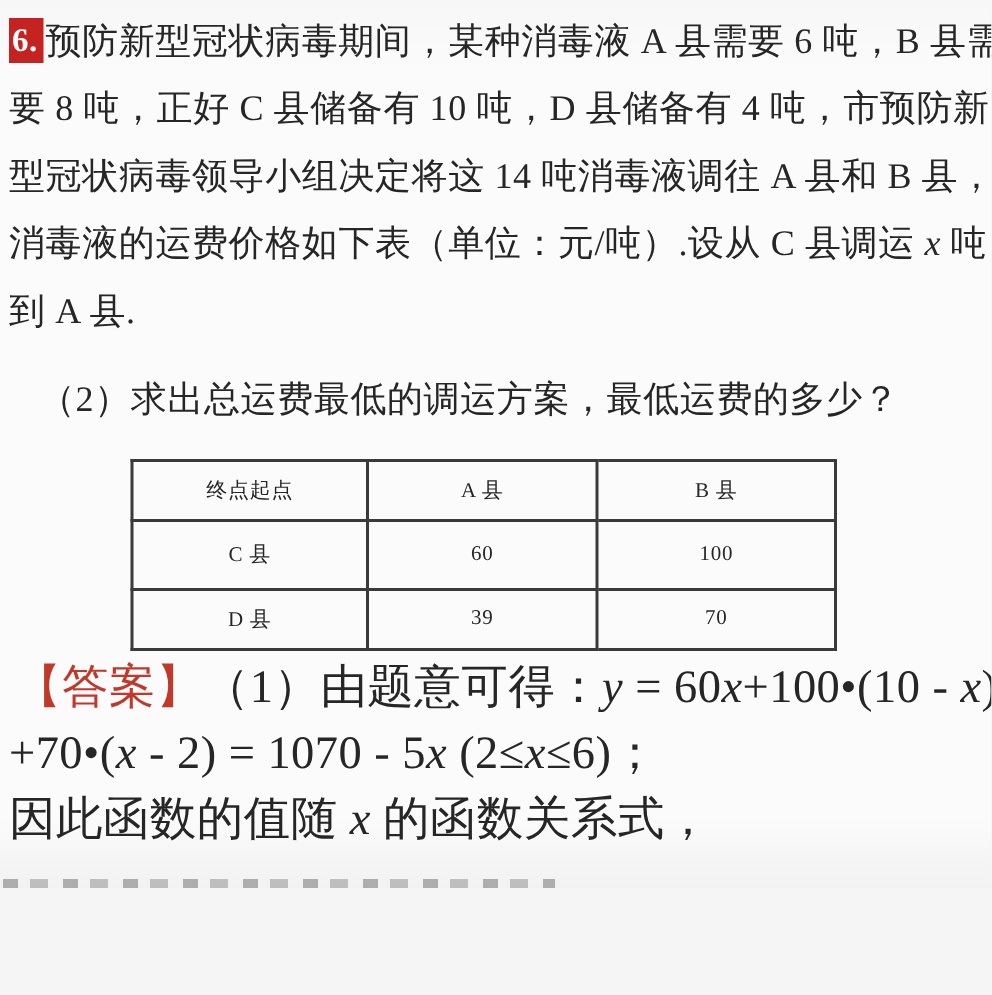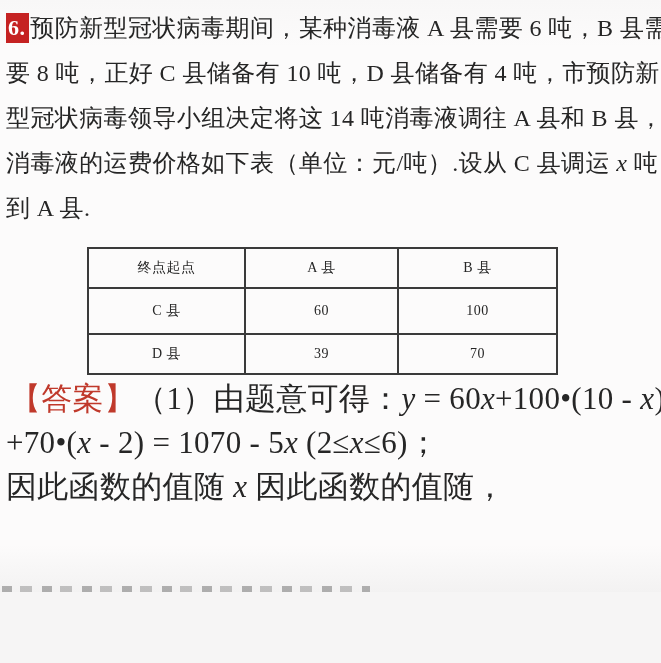--- a/index.html
+++ b/index.html
@@ -95,20 +95,21 @@
 <div class="page">
 
   <div>
     <div class="para-line"><span class="badge">6.</span><span><span>预防新型冠状病毒期间，某种消毒液 A 县需要 6 吨，B 县需</span></span></div>
     <div class="para-line"><span>要 8 吨，正好 C 县储备有 10 吨，D 县储备有 4 吨，市预防新</span></div>
     <div class="para-line"><span>型冠状病毒领导小组决定将这 14 吨消毒液调往 A 县和 B 县，</span></div>
     <div class="para-line"><span>消毒液的运费价格如下表（单位：元/吨）.设从 C 县调运 </span><span class="it">x</span><span> 吨</span></div>
     <div class="para-line"><span>到 A 县.</span></div>
   </div>
 
+  <div class="q-line q2"><span>（2）求出总运费最低的调运方案，最低运费的多少？</span></div>
 
   <table class="cost">
     <tbody>
       <tr class="hdr">
         <th class="col-0">终点起点</th>
         <th class="col-1">A 县</th>
         <th class="col-2">B 县</th>
       </tr>
       <tr class="rowc">
         <td>C 县</td>
@@ -119,18 +120,18 @@
         <td>D 县</td>
         <td>39</td>
         <td>70</td>
       </tr>
     </tbody>
   </table>
 
   <div>
     <div class="ans-line ans-first"><span class="red">【答案】</span><span><span>（1）由题意可得：</span><span class="it">y</span><span> = 60</span><span class="it">x</span><span>+100•(10 - </span><span class="it">x</span><span>)  +35•(6 - </span><span class="it">x</span><span>)</span></span></div>
     <div class="ans-line"><span>+70•(</span><span class="it">x</span><span> - 2)  = 1070 - 5</span><span class="it">x</span><span>  (2≤</span><span class="it">x</span><span>≤6)；</span></div>
-    <div class="ans-line"><span>因此函数的值随 </span><span class="it">x</span><span> 因此函数的值随，</span></div>
+    <div class="ans-line"><span>因此函数的值随 </span><span class="it">x</span><span> 的函数关系式，</span></div>
   </div>
 
   <div class="clip-strip"></div>
 
 </div>
 
 </body></html>

